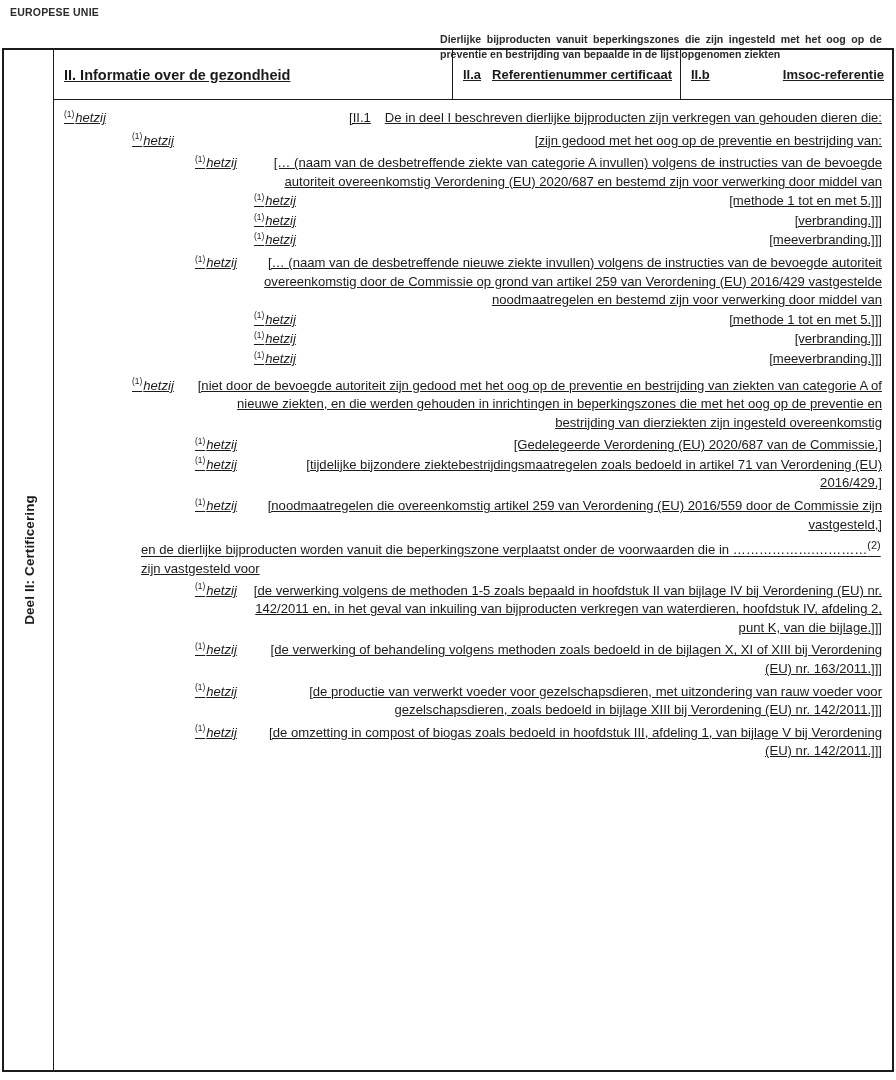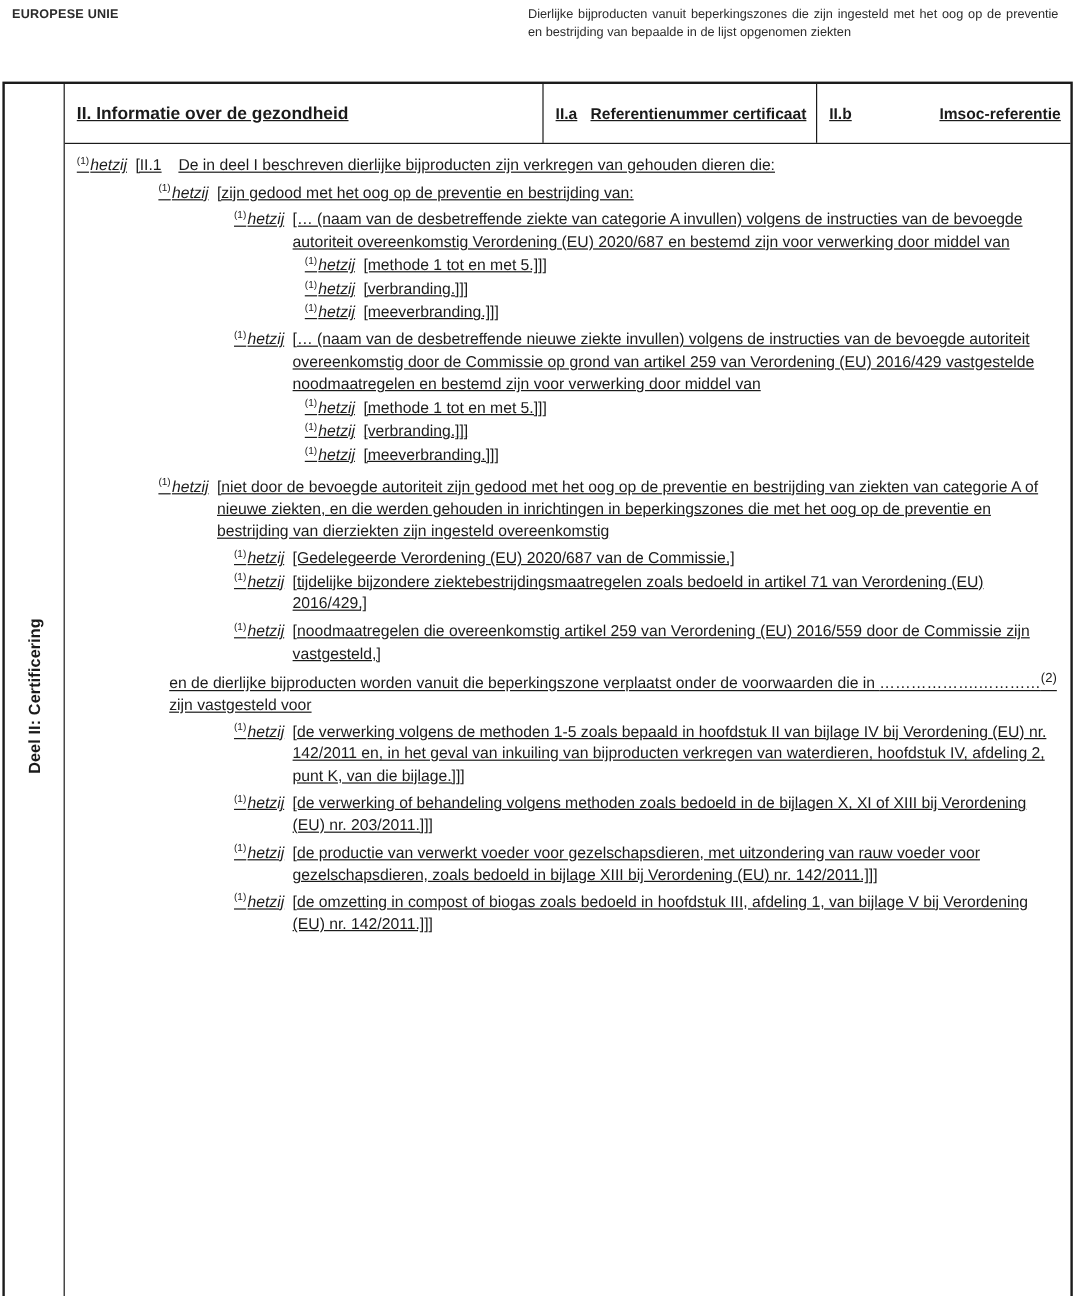--- a/index.html
+++ b/index.html
@@ -14,40 +14,41 @@
     font-family: "Liberation Sans", sans-serif;
     color: #1b1b1b;
     overflow: hidden;
   }
 
   
   .banner {
     display: flex;
     align-items: flex-start;
     padding: 4px 14px 6px 10px;
-    height: 68px;
+    height: 48px;
   }
   .banner-left {
     width: 430px;
     flex: 0 0 430px;
     font-size: 10.5px;
     font-weight: bold;
     letter-spacing: .2px;
     padding-top: 2px;
     color: #2b2b2b;
   }
   .banner-right {
     flex: 1 1 auto;
     font-size: 10.6px;
-    font-weight: normal;
+    font-weight: bold;
     line-height: 1.45;
     text-align: justify;
     text-align-last: left;
     color: #2b2b2b;
     padding-top: 1px;
+    margin-top: 27px;
   }
 
   
   .cert-table {
     border-top: 2px solid #1b1b1b;
     border-bottom: 2px solid #1b1b1b;
     border-left: 2px solid #1b1b1b;
     border-right: 2px solid #1b1b1b;
     margin: 0 2px;
     height: 1024px;
@@ -147,20 +148,21 @@
     font-size: 8.4px;
     vertical-align: super;
     line-height: 0;
     padding-right: 1px;
   }
   .ctext {
     flex: 1 1 auto;
     min-width: 0;
     font-size: 13.1px;
     line-height: 1.42;
+    text-align: right;
   }
   .code {
     font-style: normal;
     padding-right: 14px;
   }
 
   
   .lvl1 { margin-left: 0px; }
   .lvl2 { margin-left: 68px; }
   .lvl3 { margin-left: 131px; }
@@ -330,21 +332,21 @@
         <span class="marker">
           <sup>(1)</sup><span>hetzij</span>
         </span>
         <span class="ctext">[de verwerking volgens de methoden 1-5 zoals bepaald in hoofdstuk II van bijlage IV bij Verordening (EU) nr. 142/2011 en, in het geval van inkuiling van bijproducten verkregen van waterdieren, hoofdstuk IV, afdeling 2, punt K, van die bijlage.]]]</span>
       </div>
       <div class="sm-gap"></div>
       <div class="clause lvl3">
         <span class="marker">
           <sup>(1)</sup><span>hetzij</span>
         </span>
-        <span class="ctext">[de verwerking of behandeling volgens methoden zoals bedoeld in de bijlagen X, XI of XIII bij Verordening (EU) nr. 203/2011.]]]</span>
+        <span class="ctext">[de verwerking of behandeling volgens methoden zoals bedoeld in de bijlagen X, XI of XIII bij Verordening (EU) nr. 163/2011.]]]</span>
       </div>
       <div class="sm-gap"></div>
       <div class="clause lvl3">
         <span class="marker">
           <sup>(1)</sup><span>hetzij</span>
         </span>
         <span class="ctext">[de productie van verwerkt voeder voor gezelschapsdieren, met uitzondering van rauw voeder voor gezelschapsdieren, zoals bedoeld in bijlage XIII bij Verordening (EU) nr. 142/2011.]]]</span>
       </div>
       <div class="sm-gap"></div>
       <div class="clause lvl3">

